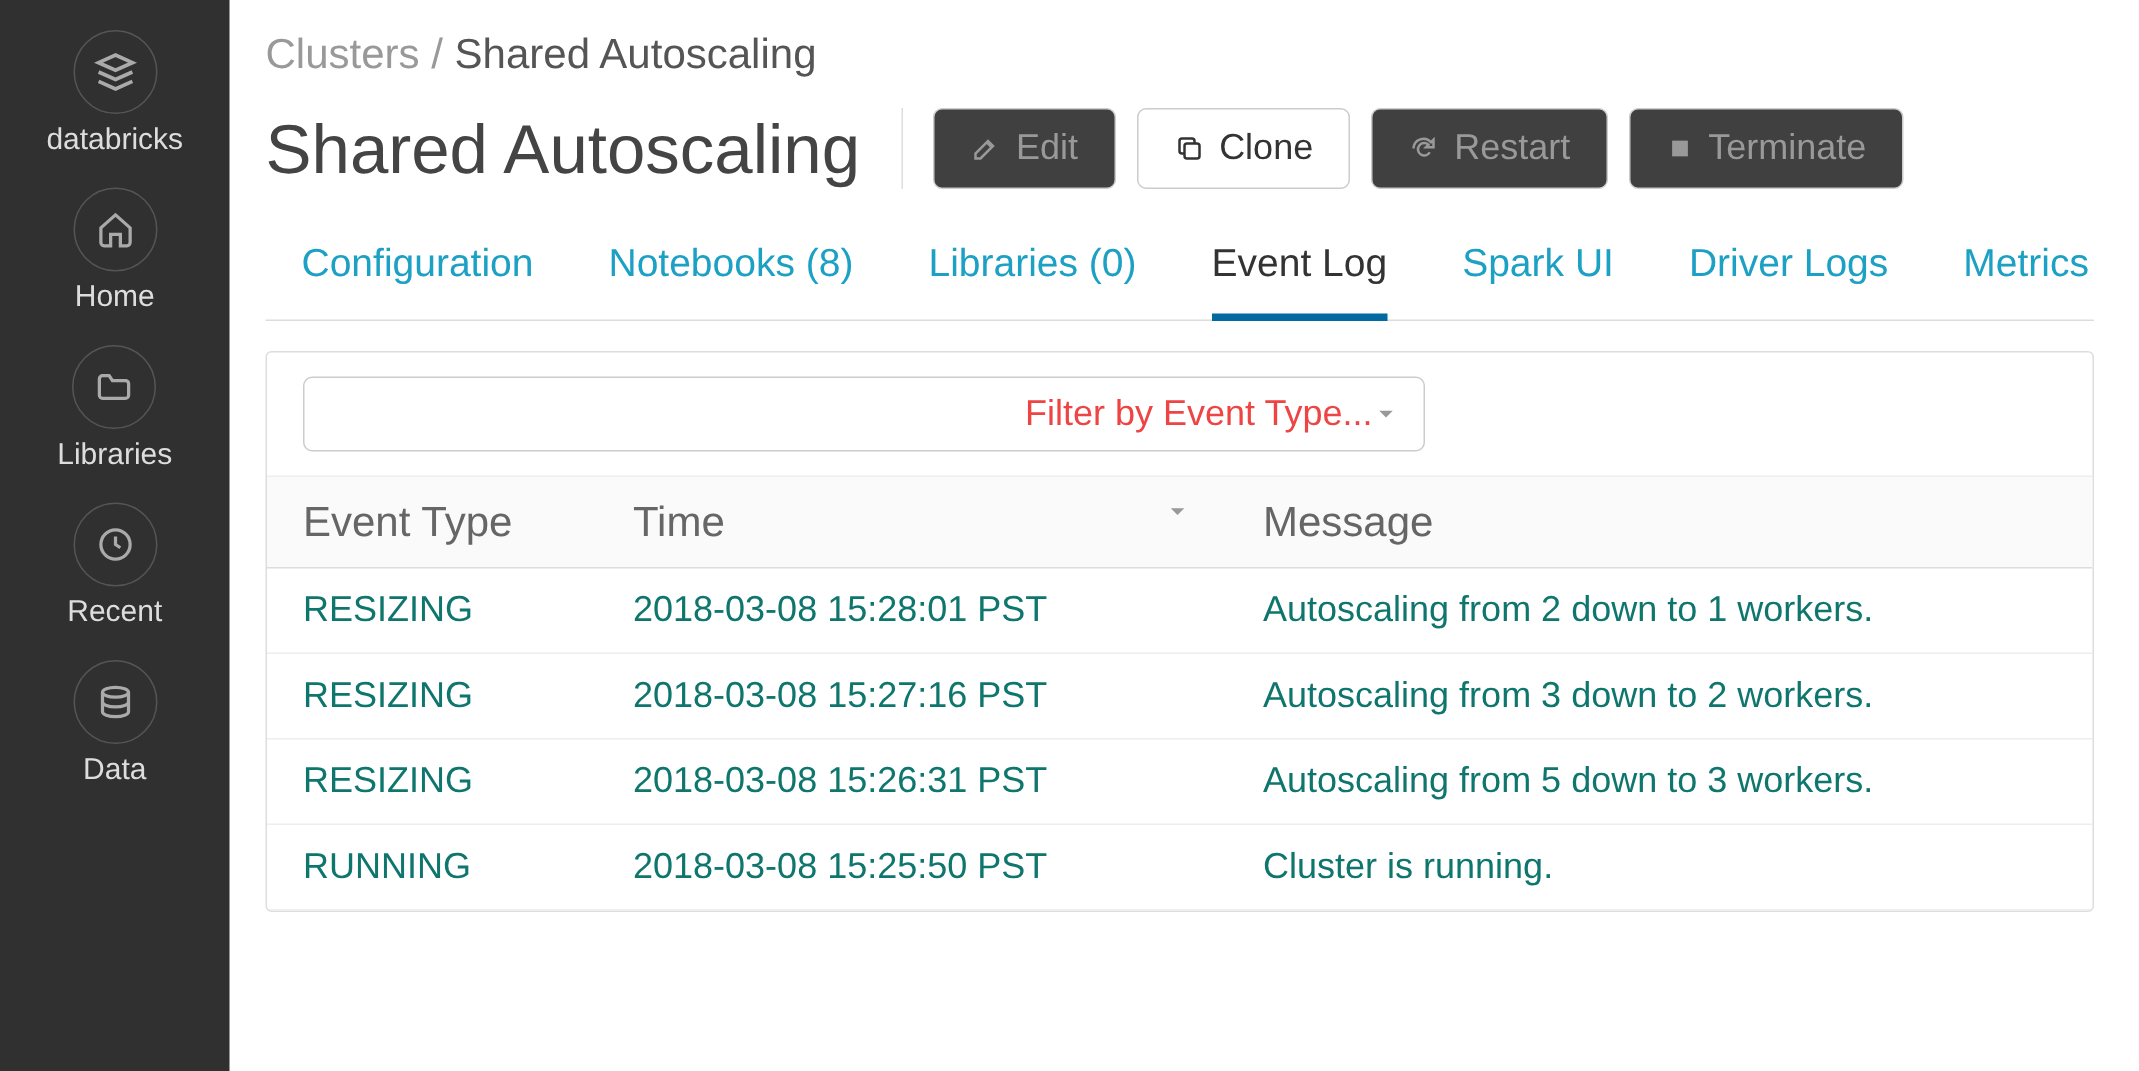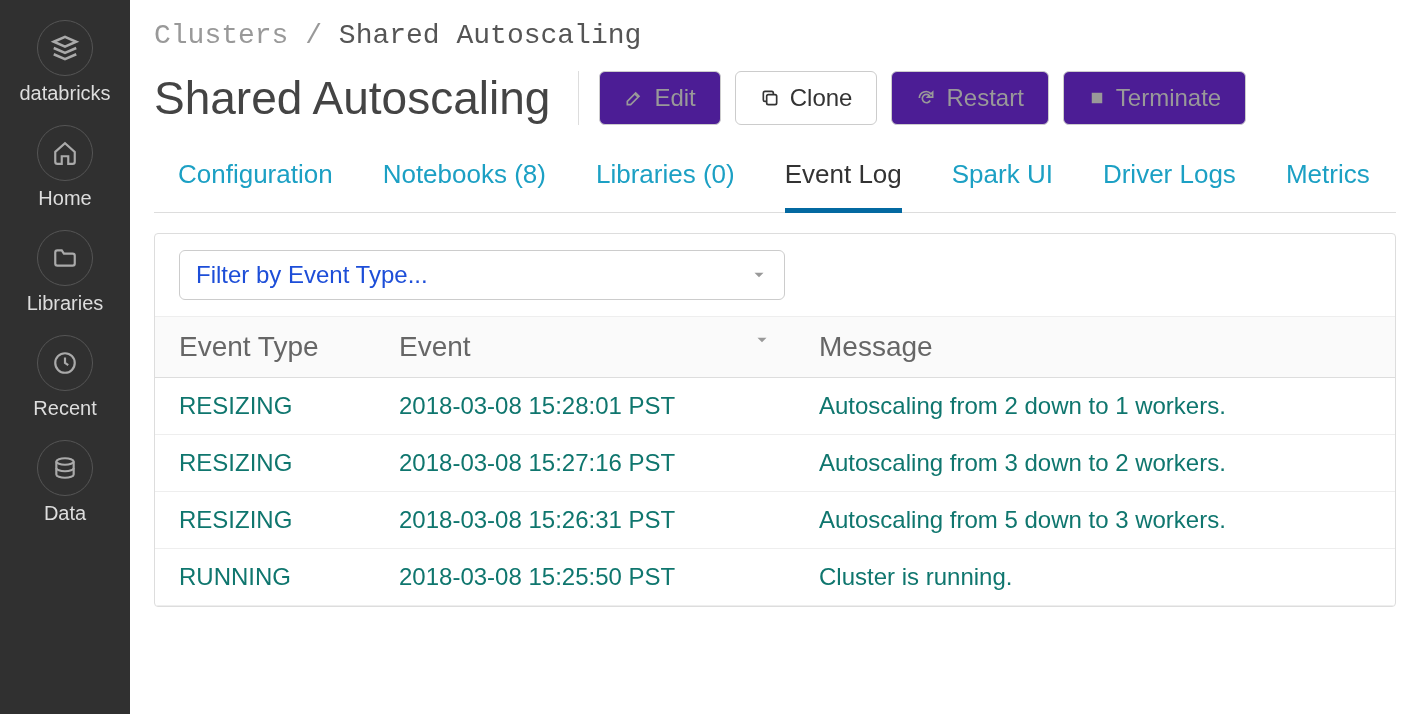--- a/index.html
+++ b/index.html
@@ -5,21 +5,21 @@
 * { box-sizing: border-box; margin: 0; padding: 0; }
 body {
   font-family: -apple-system, BlinkMacSystemFont, "Segoe UI", Helvetica, Arial, sans-serif;
   display: flex;
   width: 1426px;
   height: 714px;
   overflow: hidden;
   background: #fff;
 }
 .sidebar {
-  width: 130px;
+  width: 153px;
   background: #303030;
   display: flex;
   flex-direction: column;
   align-items: center;
   padding-top: 10px;
 }
 .sidebar-item {
   display: flex;
   flex-direction: column;
   align-items: center;
@@ -43,21 +43,20 @@
 }
 .main {
   flex: 1;
   padding: 20px 30px 0 24px;
   overflow: hidden;
 }
 .breadcrumb {
   font-size: 28px;
   color: #999;
   margin-bottom: 20px;
-  font-family: Liberation Mono, monospace;
 }
 .breadcrumb .current { color: #555; }
 .title-row {
   display: flex;
   align-items: center;
   margin-bottom: 24px;
 }
 .page-title {
   font-size: 46px;
   font-weight: 300;
@@ -67,21 +66,21 @@
   margin-right: 20px;
 }
 .btn {
   display: inline-flex;
   align-items: center;
   gap: 10px;
   padding: 12px 24px;
   font-size: 24px;
   border: 1px solid #ccc;
   border-radius: 6px;
-  background: #4c1d95;
+  background: #404040;
   color: #999;
   margin-right: 14px;
   cursor: pointer;
 }
 .btn.active { color: #333; background: #fff; padding-left: 24px; }
 .tabs {
   display: flex;
   gap: 50px;
   border-bottom: 1px solid #ddd;
   margin-bottom: 20px;
@@ -101,30 +100,30 @@
 .panel {
   border: 1px solid #ddd;
   border-radius: 4px;
   overflow: hidden;
 }
 .filter-row {
   padding: 16px 24px;
   border-bottom: 1px solid #eee;
 }
 .filter-input {
-  width: 606px;
+  width: 748px;
   padding: 10px 16px;
   font-size: 24px;
   border: 1px solid #ccc;
   border-radius: 6px;
   position: relative;
   display: flex;
   align-items: center;
-  justify-content: space-between;
-  color: #1d4ed8;
+  justify-content: flex-end;
+  color: #ef4444;
   background: #fff;
 }
 table {
   width: 100%;
   border-collapse: collapse;
 }
 th {
   text-align: left;
   font-size: 28px;
   font-weight: 400;
@@ -268,21 +267,21 @@
             </svg>
           </span>
       </div>
     </div>
 
     <table>
       <thead>
         <tr>
           <th class="col-type">Event Type</th>
           <th class="col-time">
-            <span>Event</span>
+            <span>Time</span>
             <span class="sort-icon">
                 <svg width="18" height="18" viewBox="0 0 24 24" fill="#999">
                   <path d="M6 9l6 6 6-6z"></path>
                 </svg>
               </span>
           </th>
           <th>Message</th>
         </tr>
       </thead>
       <tbody id="event-rows">

